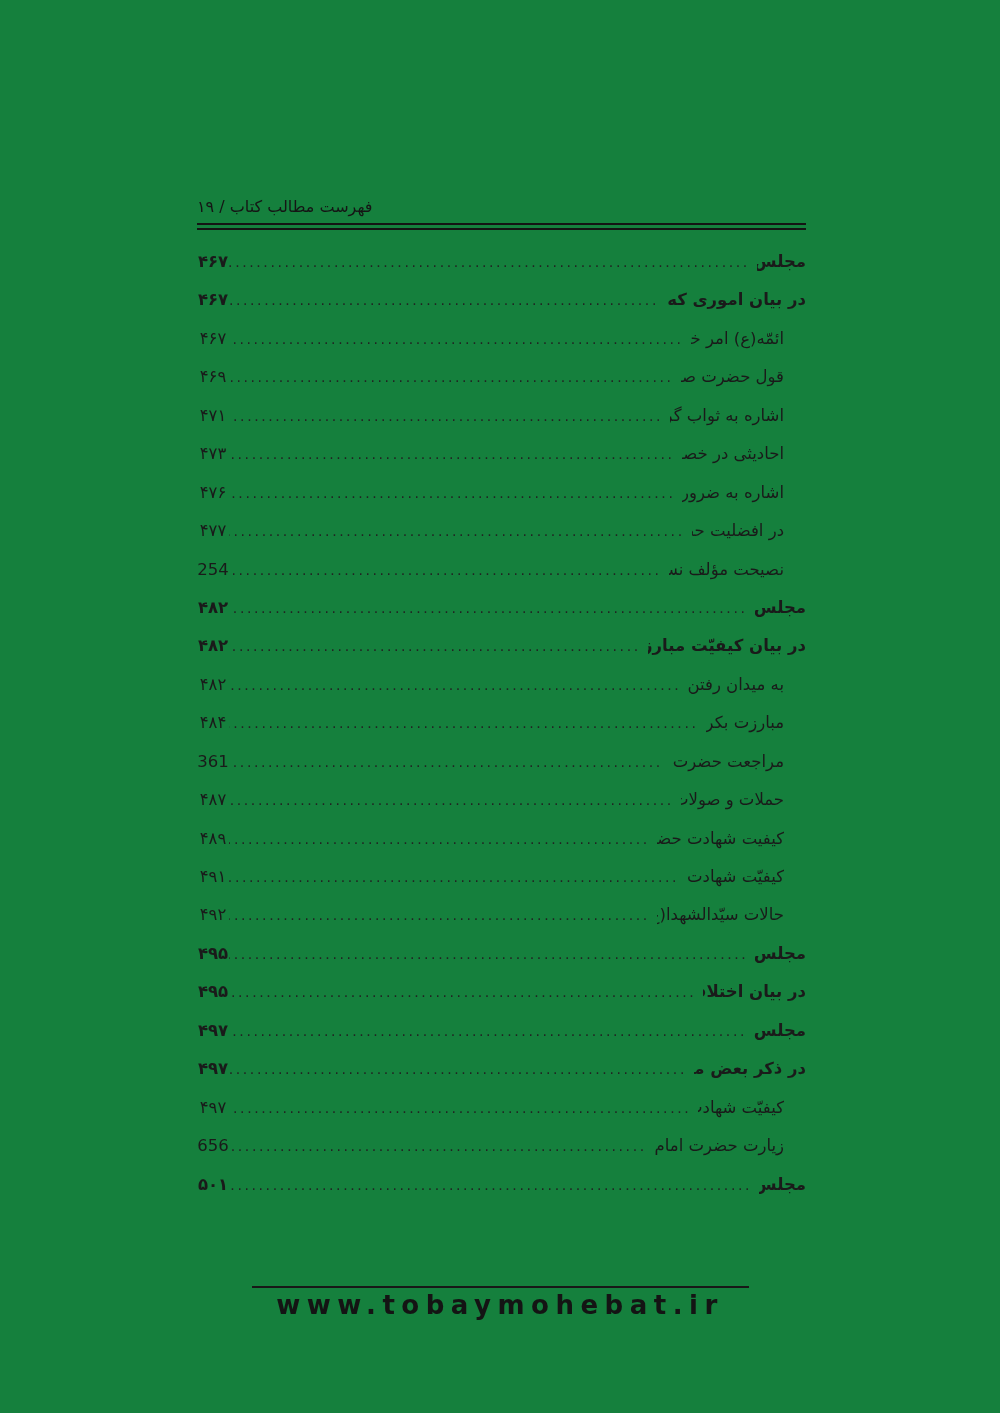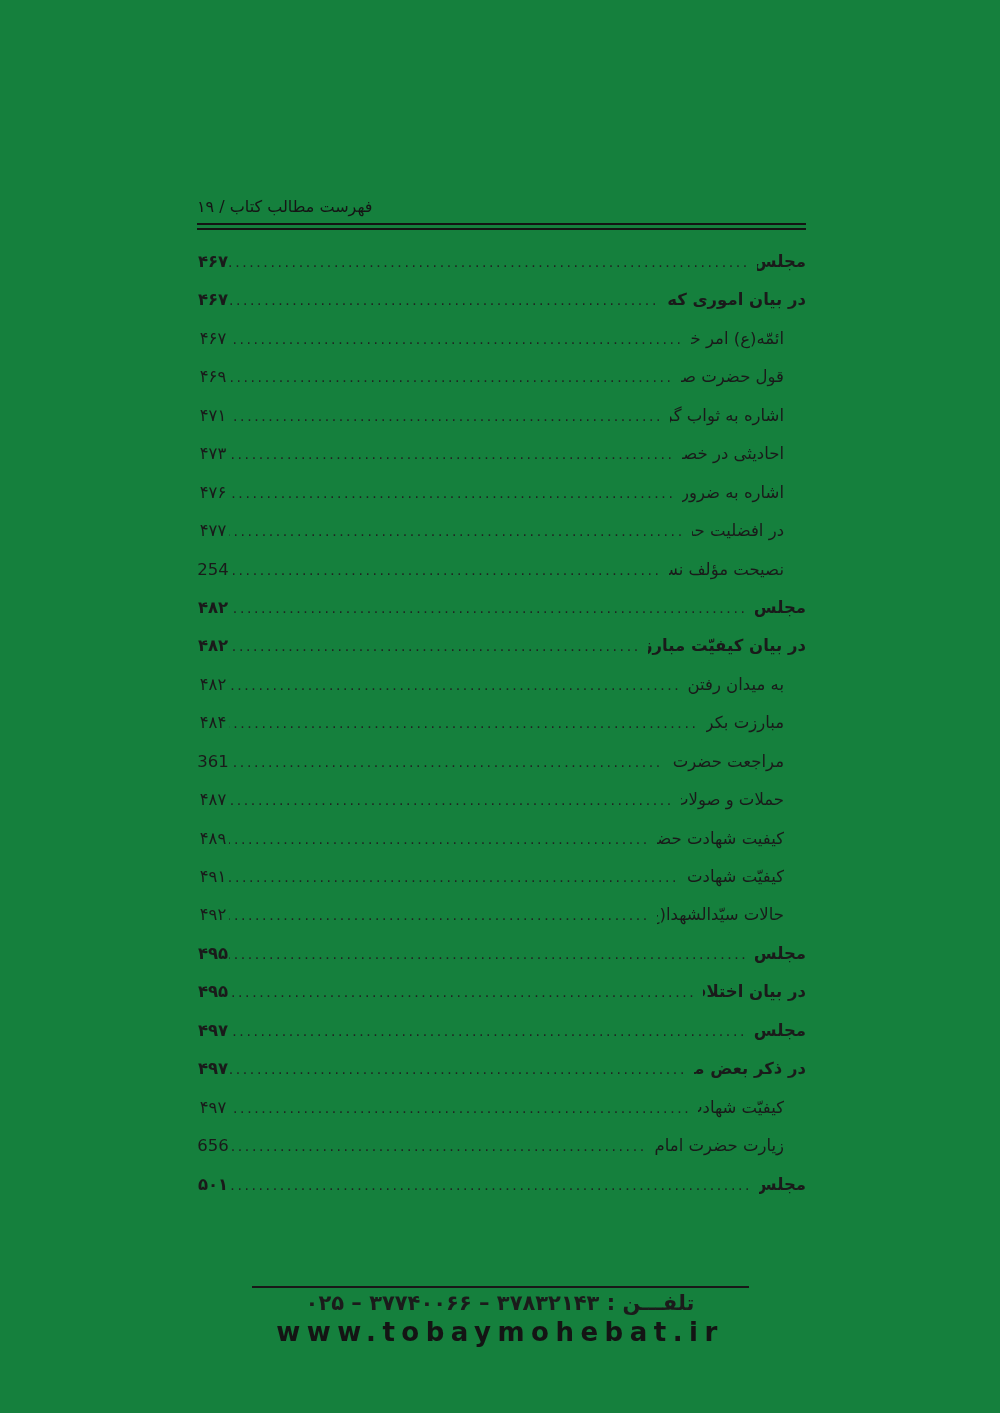--- a/index.html
+++ b/index.html
@@ -269,17 +269,16 @@
           <span class="toc-title">مجلس و مقام نهم</span>
           <span class="dot-leader"></span>
           <span class="toc-page">۵۰۱</span>
         </div>
       </div>
 
   </div>
 
   <div class="footer">
     <div class="footer-rule"></div>
-    <div class="phone-line">تلفـــن : ۳۷۸۳۲۱۴۳ – ۳۷۷۴۰۰۶۶ – ۰۲۵</div>
     <div class="website">www.tobaymohebat.ir</div>
   </div>
 
 </div>
 
 </body></html>

